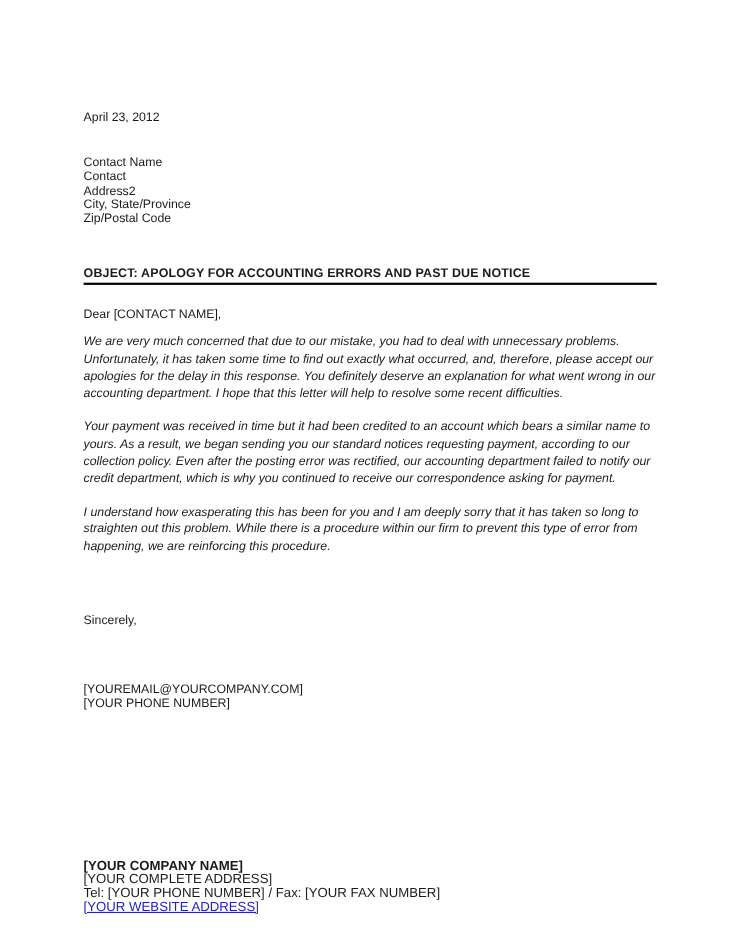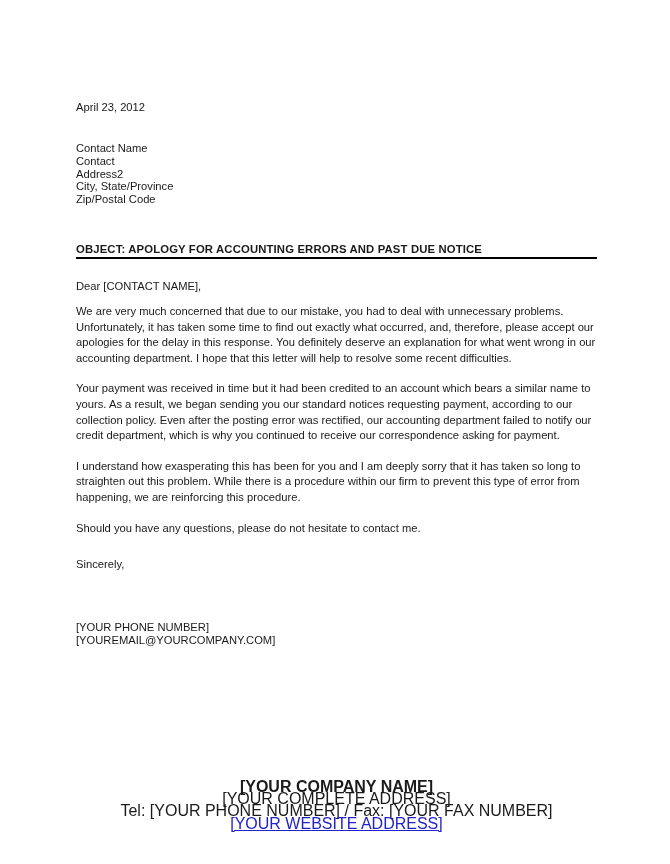--- a/index.html
+++ b/index.html
@@ -81,20 +81,21 @@
     position: absolute;
     left: 0;
     top: 304px;
     width: 521px;
   }
   .para {
     font-size: 11.2px;
     line-height: 15.6px;
     text-align: left;
     margin: 0 0 15px 0;
+    font-style: italic;
   }
   .para:last-child { margin-bottom: 0; }
 
   
   .closing {
     position: absolute;
     left: 0;
     top: 558px;
     font-size: 11.2px;
     line-height: 13px;
@@ -110,22 +111,22 @@
     line-height: 13.2px;
   }
   .signature div { white-space: nowrap; }
 
   
   .footer {
     position: absolute;
     left: 0;
     top: 781px;
     width: 521px;
-    text-align: center;
-    font-size: 16px;
+    text-align: left;
+    font-size: 12px;
     line-height: 12.2px;
   }
   .footer .company {
     font-weight: bold;
   }
   .footer .website {
     color: #2222cc;
     text-decoration: underline;
     cursor: pointer;
   }
@@ -148,28 +149,27 @@
 
     <div class="object-line">OBJECT: APOLOGY FOR ACCOUNTING ERRORS AND PAST DUE NOTICE</div>
     <div class="object-rule"></div>
 
     <div class="salutation">Dear [CONTACT NAME],</div>
 
     <div class="body">
       <p class="para">We are very much concerned that due to our mistake, you had to deal with unnecessary problems. Unfortunately, it has taken some time to find out exactly what occurred, and, therefore, please accept our apologies for the delay in this response. You definitely deserve an explanation for what went wrong in our accounting department. I hope that this letter will help to resolve some recent difficulties.</p>
       <p class="para">Your payment was received in time but it had been credited to an account which bears a similar name to yours. As a result, we began sending you our standard notices requesting payment, according to our collection policy. Even after the posting error was rectified, our accounting department failed to notify our credit department, which is why you continued to receive our correspondence asking for payment.</p>
       <p class="para">I understand how exasperating this has been for you and I am deeply sorry that it has taken so long to straighten out this problem. While there is a procedure within our firm to prevent this type of error from happening, we are reinforcing this procedure.</p>
-      <p class="para">Should you have any questions, please do not hesitate to contact me.</p>
     </div>
 
     <div class="closing">Sincerely,</div>
 
     <div class="signature">
+      <div>[YOUREMAIL@YOURCOMPANY.COM]</div>
       <div>[YOUR PHONE NUMBER]</div>
-      <div>[YOUREMAIL@YOURCOMPANY.COM]</div>
     </div>
 
     <div class="footer">
       <div class="company">[YOUR COMPANY NAME]</div>
       <div>[YOUR COMPLETE ADDRESS]</div>
       <div>Tel: [YOUR PHONE NUMBER] / Fax: [YOUR FAX NUMBER]</div>
       <div class="website">[YOUR WEBSITE ADDRESS]</div>
     </div>
 
   </div>

